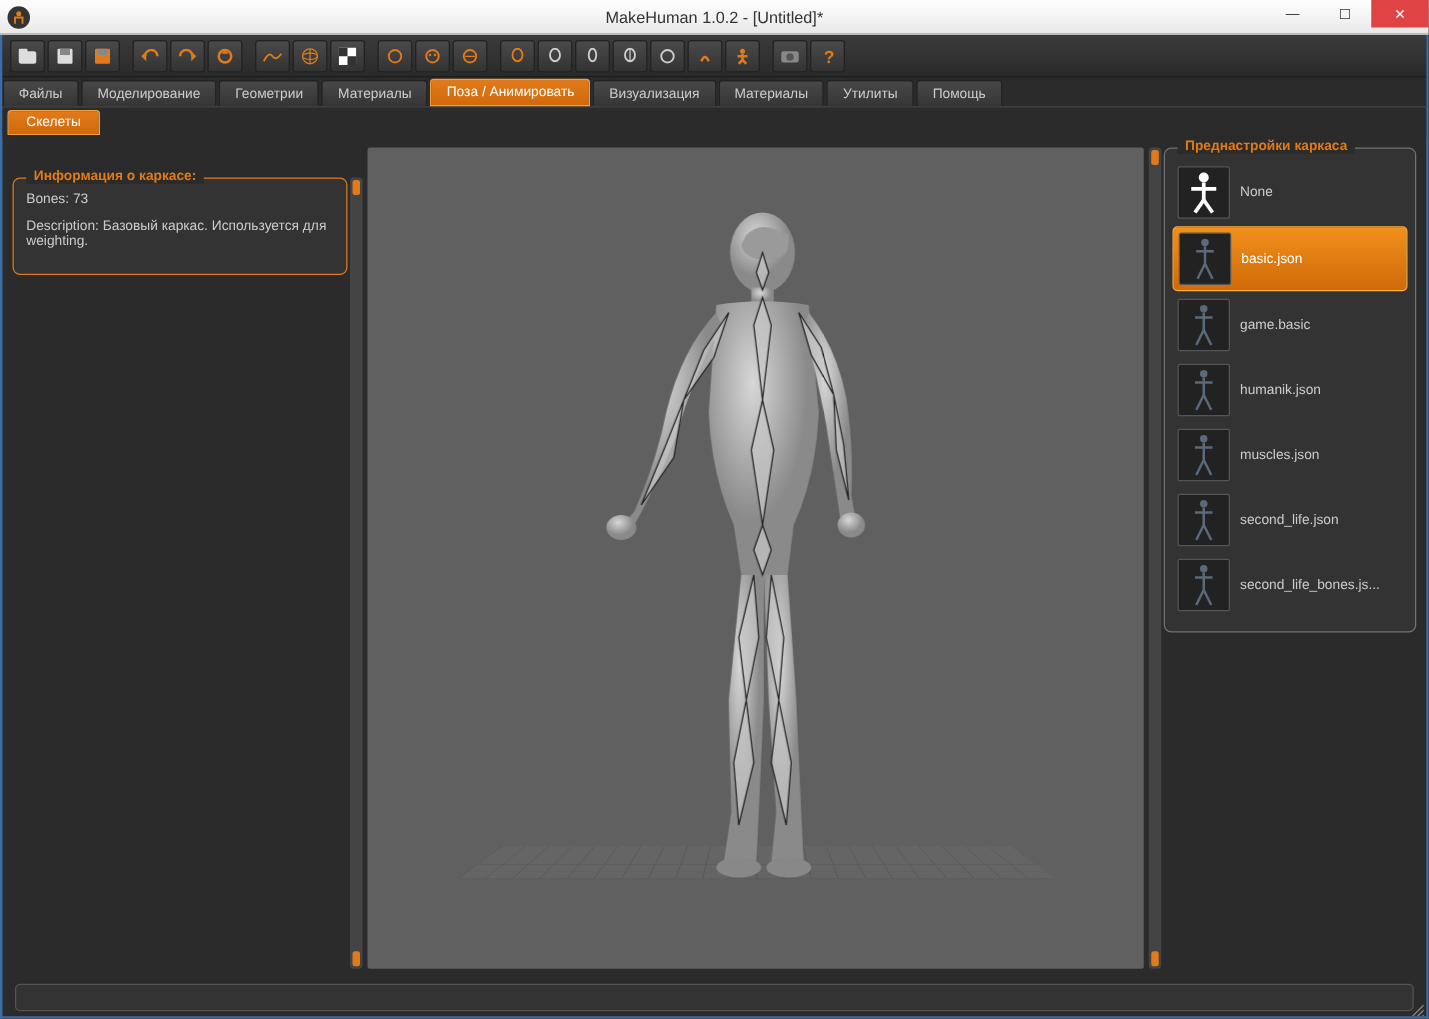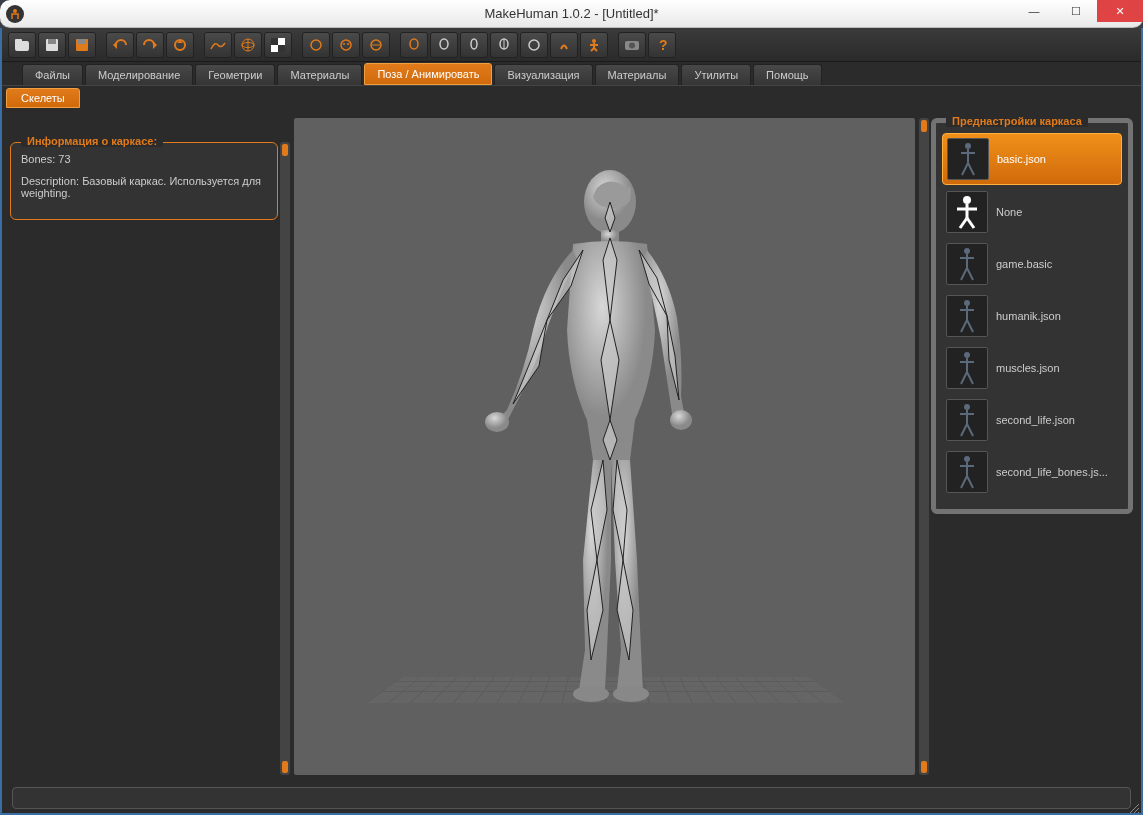--- a/index.html
+++ b/index.html
@@ -1,33 +1,33 @@
 <!DOCTYPE html>
 <html><head>
 <meta charset="utf-8">
 <style>
   * { margin: 0; padding: 0; box-sizing: border-box; font-family: Arial, sans-serif; }
   body { width: 1143px; height: 815px; background: #3a3e47; overflow: hidden; }
   
-  .titlebar { height: 28px; background: linear-gradient(#fff,#e8e8e8); display: flex; align-items: center; position: relative; border-bottom: 1px solid #bbb; border-radius: 10px; }
+  .titlebar { height: 28px; background: linear-gradient(#fff,#e8e8e8); display: flex; align-items: center; position: relative; border-bottom: 1px solid #bbb; }
   .titlebar-icon { width: 18px; height: 18px; margin-left: 6px; background: #333; border-radius: 50%; display: flex; align-items: center; justify-content: center; }
   .titlebar-icon svg { width: 12px; height: 12px; }
   .titlebar-title { position: absolute; left: 50%; transform: translateX(-50%); font-size: 13px; color: #333; }
   .window-controls { margin-left: auto; display: flex; height: 100%; }
   .window-btn { width: 42px; height: 22px; display: flex; align-items: center; justify-content: center; font-size: 11px; cursor: pointer; }
   .window-btn.close { background: #e04343; color: #fff; width: 46px; }
   .window-btn:not(.close) { color: #333; }
   
   .app-body { height: calc(100% - 28px); background: #2b2b2b; border: 2px solid #3b6ea5; border-top: none; display: flex; flex-direction: column; }
   
   .toolbar { height: 34px; background: linear-gradient(#3b3b3b,#2a2a2a); display: flex; align-items: center; padding: 0 6px; gap: 2px; border-bottom: 1px solid #1a1a1a; }
   .toolbar-btn { width: 28px; height: 26px; background: linear-gradient(#4a4a4a,#333); border: 1px solid #222; border-radius: 3px; display: flex; align-items: center; justify-content: center; cursor: pointer; }
   .toolbar-sep { width: 6px; }
   
-  .main-tabs { height: 24px; display: flex; padding-left: 20px; gap: 2px; background: #2b2b2b; align-items: flex-end; border-bottom: 1px solid #444; }
+  .main-tabs { height: 24px; display: flex; padding-left: 0; gap: 2px; background: #2b2b2b; align-items: flex-end; border-bottom: 1px solid #444; }
   .main-tab { padding: 4px 12px; font-size: 11px; color: #ccc; background: linear-gradient(#484848,#353535); border: 1px solid #222; border-bottom: none; border-radius: 3px 3px 0 0; cursor: pointer; }
   .main-tab.active { background: linear-gradient(#e07a1a,#d06a0a); border: 1px solid #f0a040; color: #fff; }
   
   .sub-tabs { height: 22px; display: flex; padding-left: 4px; background: #2b2b2b; align-items: flex-start; gap: 2px; margin-top: 2px; }
   .sub-tab { padding: 3px 14px; font-size: 11px; color: #fff; background: linear-gradient(#e07a1a,#d06a0a); border: 1px solid #f0a040; border-radius: 3px 3px 0 0; cursor: pointer; }
   
   .content { flex: 1; display: flex; padding: 8px; gap: 4px; min-height: 0; }
   
   .left-panel { width: 280px; display: flex; gap: 2px; margin-top: 24px; }
   .info-box { flex: 1; background: #333; border: 1px solid #e07a1a; border-radius: 6px; padding: 10px; font-size: 11px; color: #ccc; align-self: flex-start; position: relative; }
@@ -36,21 +36,21 @@
   
   .scroll-track { width: 10px; background: #444; border-radius: 3px; position: relative; }
   .scroll-thumb-top { position: absolute; top: 2px; left: 2px; right: 2px; height: 12px; background: #e07a1a; border-radius: 2px; cursor: pointer; }
   .scroll-thumb-bottom { position: absolute; bottom: 2px; left: 2px; right: 2px; height: 12px; background: #e07a1a; border-radius: 2px; cursor: pointer; }
   
   .viewport { flex: 1; background: #606060; position: relative; border-radius: 2px; overflow: hidden; }
   .floor { position: absolute; bottom: 36px; left: 50%; transform: translateX(-50%); width: 440px; height: 100px; background: repeating-linear-gradient(90deg,#555 0,#555 1px,transparent 1px,transparent 20px), repeating-linear-gradient(0deg,#555 0,#555 1px,transparent 1px,transparent 20px), #6a6a6a; transform-origin: center; transform: translateX(-50%) perspective(600px) rotateX(75deg); opacity: .5; }
   .human { position: absolute; left: 50%; top: 42px; transform: translateX(-50%); }
   
   .right-panel { width: 214px; display: flex; gap: 2px; }
-  .preset-box { flex: 1; background: #333; border: 5px solid #737373; border-radius: 6px; padding: 10px 6px; font-size: 11px; color: #ccc; position: relative; align-self: flex-start; }
+  .preset-box { flex: 1; background: #333; border: 1px solid #737373; border-radius: 6px; padding: 10px 6px; font-size: 11px; color: #ccc; position: relative; align-self: flex-start; }
   .preset-box-title { position: absolute; top: -8px; left: 10px; background: #2b2b2b; padding: 0 6px; color: #e07a1a; font-size: 11px; font-weight: bold; }
   .preset-item { display: flex; align-items: center; gap: 8px; padding: 4px; border-radius: 4px; cursor: pointer; margin-bottom: 2px; }
   .preset-item.selected { background: linear-gradient(#f0901a,#d06a0a); border: 1px solid #ffb040; color: #fff; }
   .preset-thumb { width: 42px; height: 42px; background: #222; border: 1px solid #555; border-radius: 2px; display: flex; align-items: center; justify-content: center; flex-shrink: 0; }
   .preset-label { font-size: 11px; white-space: nowrap; overflow: hidden; text-overflow: ellipsis; }
   
   .bottom-bar { height: 30px; padding: 4px 10px; }
   .bottom-input { width: 100%; height: 22px; background: #333; border: 1px solid #555; border-radius: 4px; }
   
   .resize-grip { position: absolute; right: 4px; bottom: 2px; width: 12px; height: 12px; }
@@ -279,40 +279,40 @@
     </div>
 
     <div class="right-panel">
       <div class="scroll-track">
         <div class="scroll-thumb-top"></div>
         <div class="scroll-thumb-bottom"></div>
       </div>
       <div class="preset-box">
         <div class="preset-box-title">Преднастройки каркаса</div>
         <div id="preset-list">
-            <div class="preset-item selected">
-              <div class="preset-thumb">
-                <svg width="30" height="36" viewBox="0 0 30 36">
-                  <circle cx="15" cy="5" r="3" fill="#5a6a7a"></circle>
-                  <path d="M15 8 L15 22 M8 12 L22 12 M15 22 L9 34 M15 22 L21 34" stroke="#5a6a7a" stroke-width="2"></path>
-                </svg>
-              </div>
-              <div class="preset-label">basic.json</div>
-            </div>
             <div class="preset-item">
               <div class="preset-thumb">
                 <svg width="30" height="36" viewBox="0 0 30 36">
                   <circle cx="15" cy="6" r="4" fill="#fff"></circle>
                   <line x1="15" y1="10" x2="15" y2="24" stroke="#fff" stroke-width="3"></line>
                   <line x1="5" y1="15" x2="25" y2="15" stroke="#fff" stroke-width="3"></line>
                   <line x1="15" y1="24" x2="8" y2="34" stroke="#fff" stroke-width="3"></line>
                   <line x1="15" y1="24" x2="22" y2="34" stroke="#fff" stroke-width="3"></line>
                 </svg>
               </div>
               <div class="preset-label">None</div>
+            </div>
+            <div class="preset-item selected">
+              <div class="preset-thumb">
+                <svg width="30" height="36" viewBox="0 0 30 36">
+                  <circle cx="15" cy="5" r="3" fill="#5a6a7a"></circle>
+                  <path d="M15 8 L15 22 M8 12 L22 12 M15 22 L9 34 M15 22 L21 34" stroke="#5a6a7a" stroke-width="2"></path>
+                </svg>
+              </div>
+              <div class="preset-label">basic.json</div>
             </div>
             <div class="preset-item">
               <div class="preset-thumb">
                 <svg width="30" height="36" viewBox="0 0 30 36">
                   <circle cx="15" cy="5" r="3" fill="#5a6a7a"></circle>
                   <path d="M15 8 L15 22 M8 12 L22 12 M15 22 L9 34 M15 22 L21 34" stroke="#5a6a7a" stroke-width="2"></path>
                 </svg>
               </div>
               <div class="preset-label">game.basic</div>
             </div>

